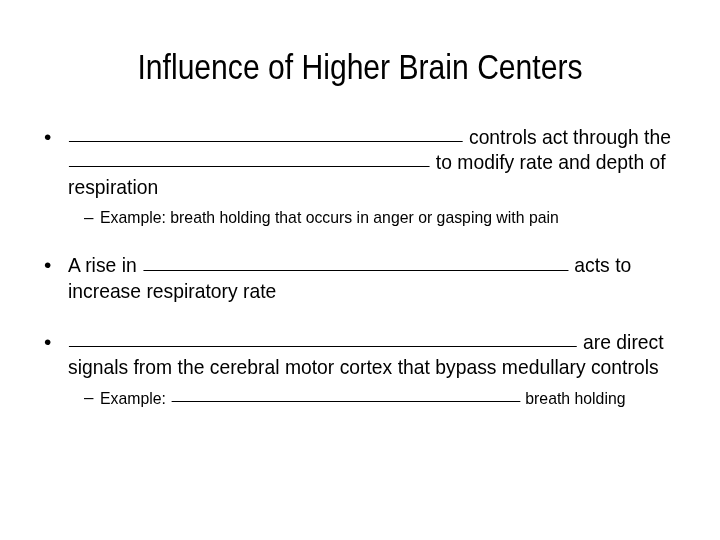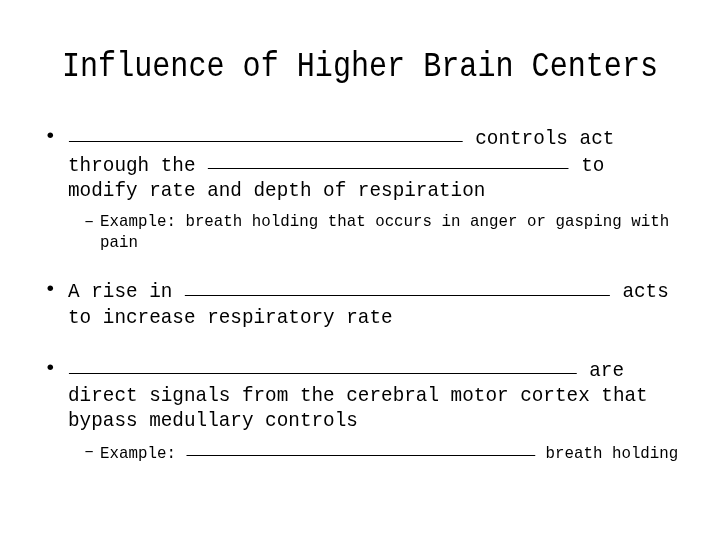--- a/index.html
+++ b/index.html
@@ -14,21 +14,20 @@
     color: #000000;
     overflow: hidden;
   }
 
   .slide {
     position: relative;
     width: 720px;
     height: 540px;
     background: #ffffff;
     box-sizing: border-box;
-    font-family: Liberation Mono, monospace;
   }
 
   
   .slide-title {
     position: absolute;
     left: 0;
     top: 46px;
     width: 720px;
     text-align: center;
     font-size: 35px;

